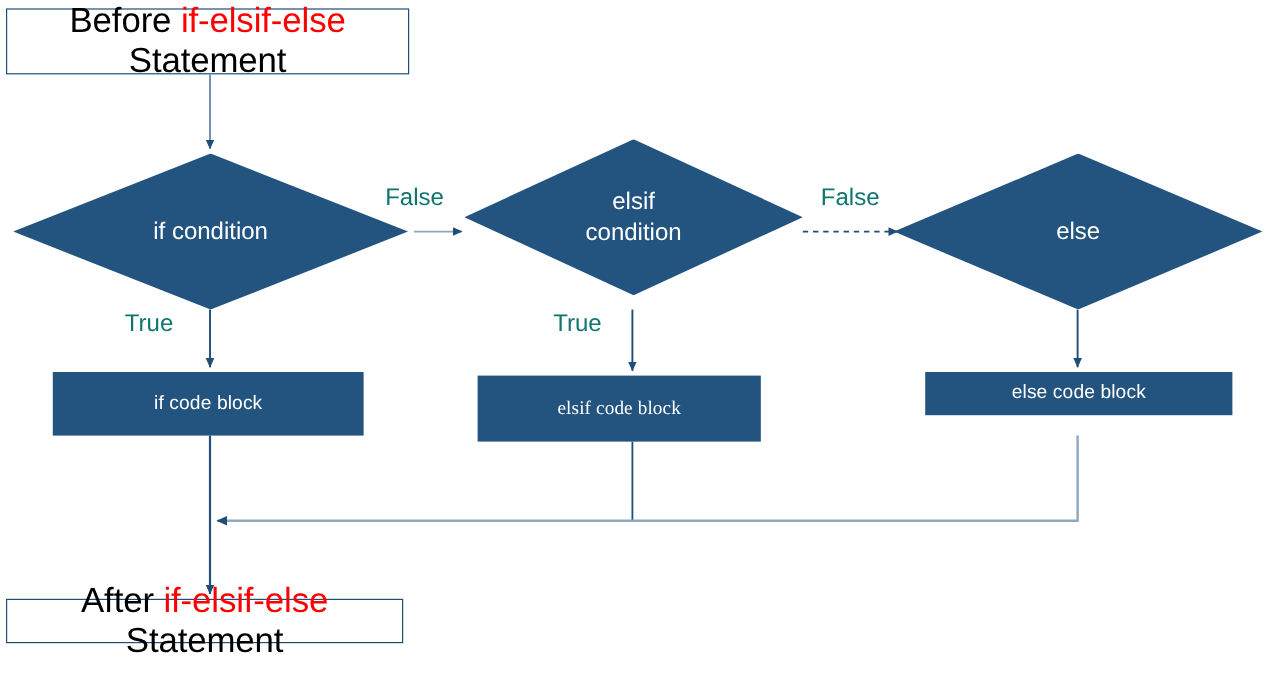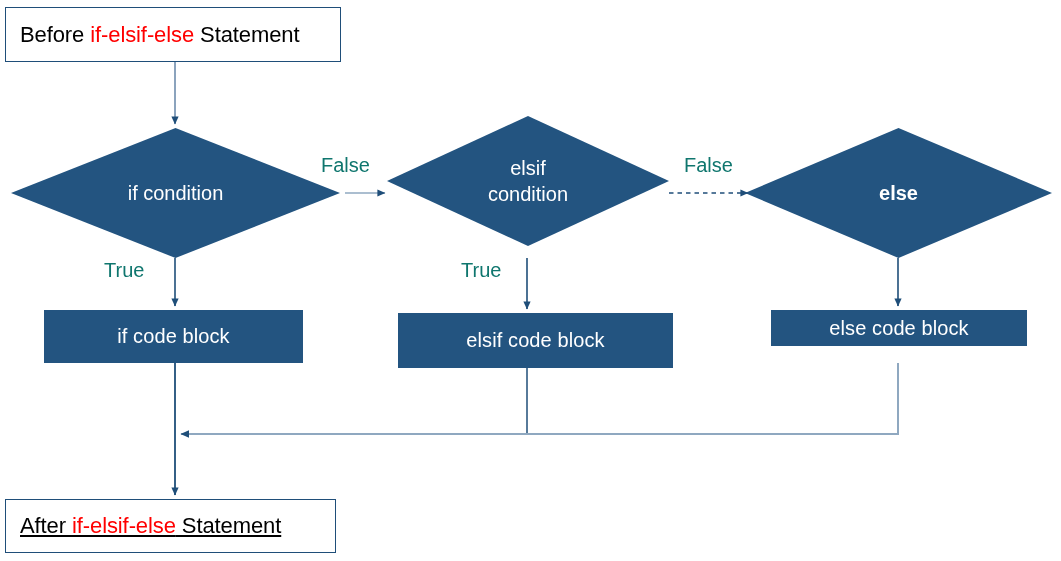--- a/index.html
+++ b/index.html
@@ -13,32 +13,32 @@
   #svg{position:absolute;left:0;top:0;width:1061px;height:561px;}
 
   .node{position:absolute;box-sizing:border-box;display:flex;
         align-items:center;justify-content:center;text-align:center;}
 
   
   .termbox{
     background:#ffffff;
     border:1.3px solid #1F4E79;
     color:#000000;
-    font-size:22px;
+    font-size:29px;
     letter-spacing:-0.1px;
     padding:17px 14px;
     justify-content:flex-start;
   }
   .termbox .kw{color:#FF0000;}
 
   
   .procbox{
     background:#235480;
     color:#ffffff;
-    font-size:20px;
+    font-size:16px;
     letter-spacing:.1px;
   }
 
   
   .diamond{
     background:#235480;
     color:#ffffff;
     font-size:20px;
     line-height:1.32;
     clip-path:polygon(50% 0%,100% 50%,50% 100%,0% 50%);
@@ -99,37 +99,37 @@
 
   <div class="node diamond" style="left:11px;top:128px;width:329px;height:130px;text-align:right;">
     <span class="dtext">if  condition</span>
   </div>
 
   <div class="node diamond" style="left:387px;top:116px;width:282px;height:130px;">
     <span class="dtext">elsif
 condition</span>
   </div>
 
-  <div class="node diamond" style="left:745px;top:128px;width:307px;height:130px;font-weight:bold;">
+  <div class="node diamond" style="left:745px;top:128px;width:307px;height:130px;">
     <span class="dtext">else</span>
   </div>
 
   <div class="node procbox" style="left:44px;top:310px;width:259px;height:53px;">
     <span>if code block</span>
   </div>
 
-  <div class="node procbox" style="left:398px;top:313px;width:275px;height:55px;">
+  <div class="node procbox" style="left:398px;top:313px;width:236px;height:55px;font-family:Liberation Serif, serif;">
     <span>elsif code block</span>
   </div>
 
   <div class="node procbox" style="left:771px;top:310px;width:256px;height:36px;align-items:center;">
     <span>else code block</span>
   </div>
 
-  <div class="node termbox" style="left:5px;top:499px;width:331px;height:54px;text-decoration:underline;">
+  <div class="node termbox" style="left:5px;top:499px;width:331px;height:37px;">
     <span>
       <span>After </span><span class="kw">if-elsif-else</span><span> Statement</span>
     </span>
   </div>
 
   <div class="edgelabel" style="left:321px;top:154px;">False</div>
 
   <div class="edgelabel" style="left:104px;top:259px;">True</div>
 
   <div class="edgelabel" style="left:684px;top:154px;">False</div>

